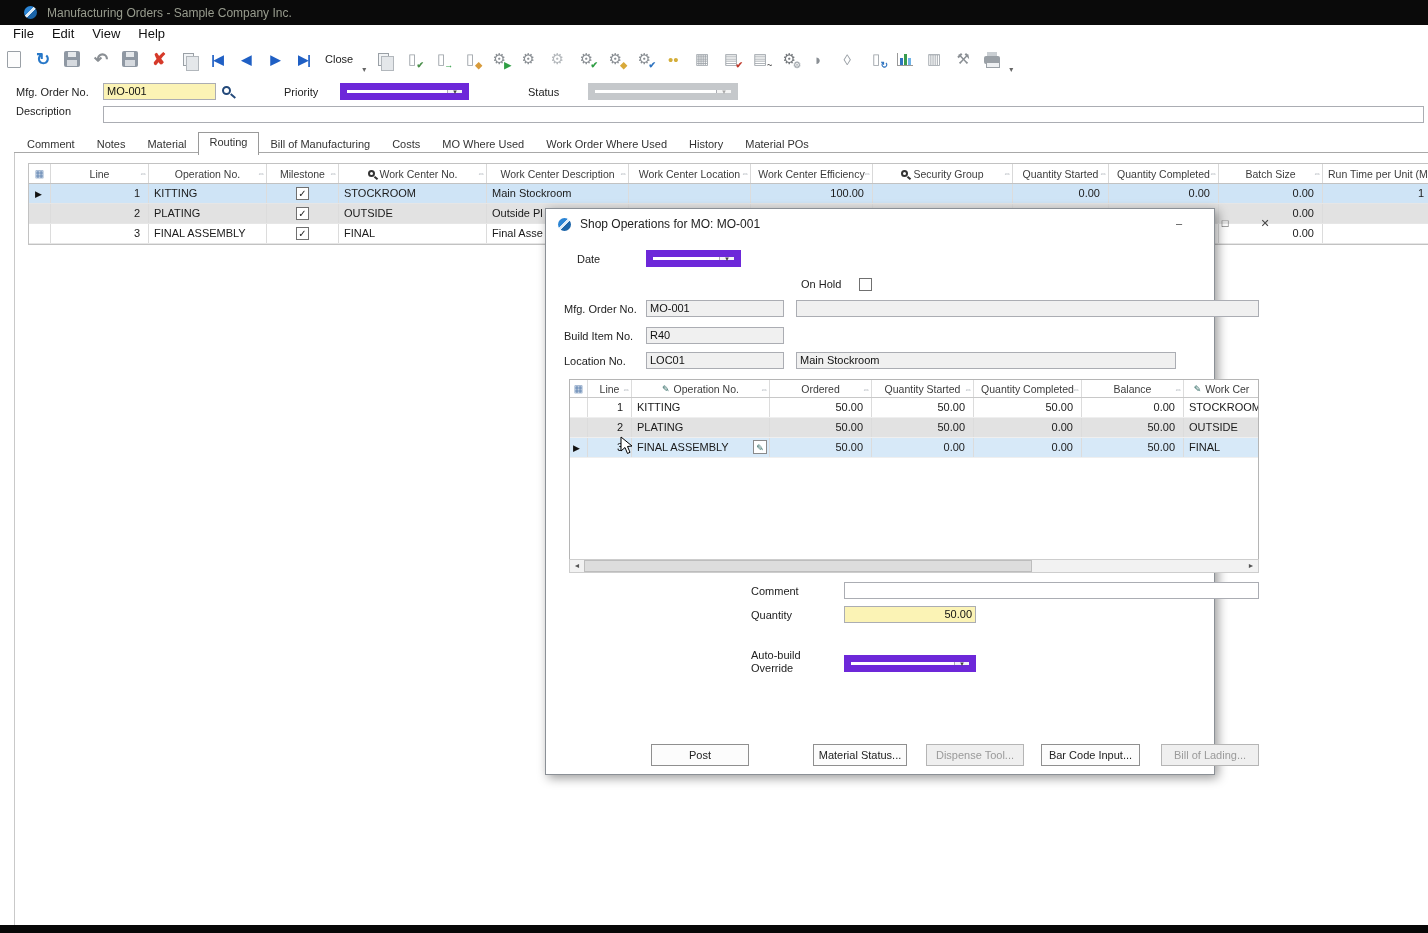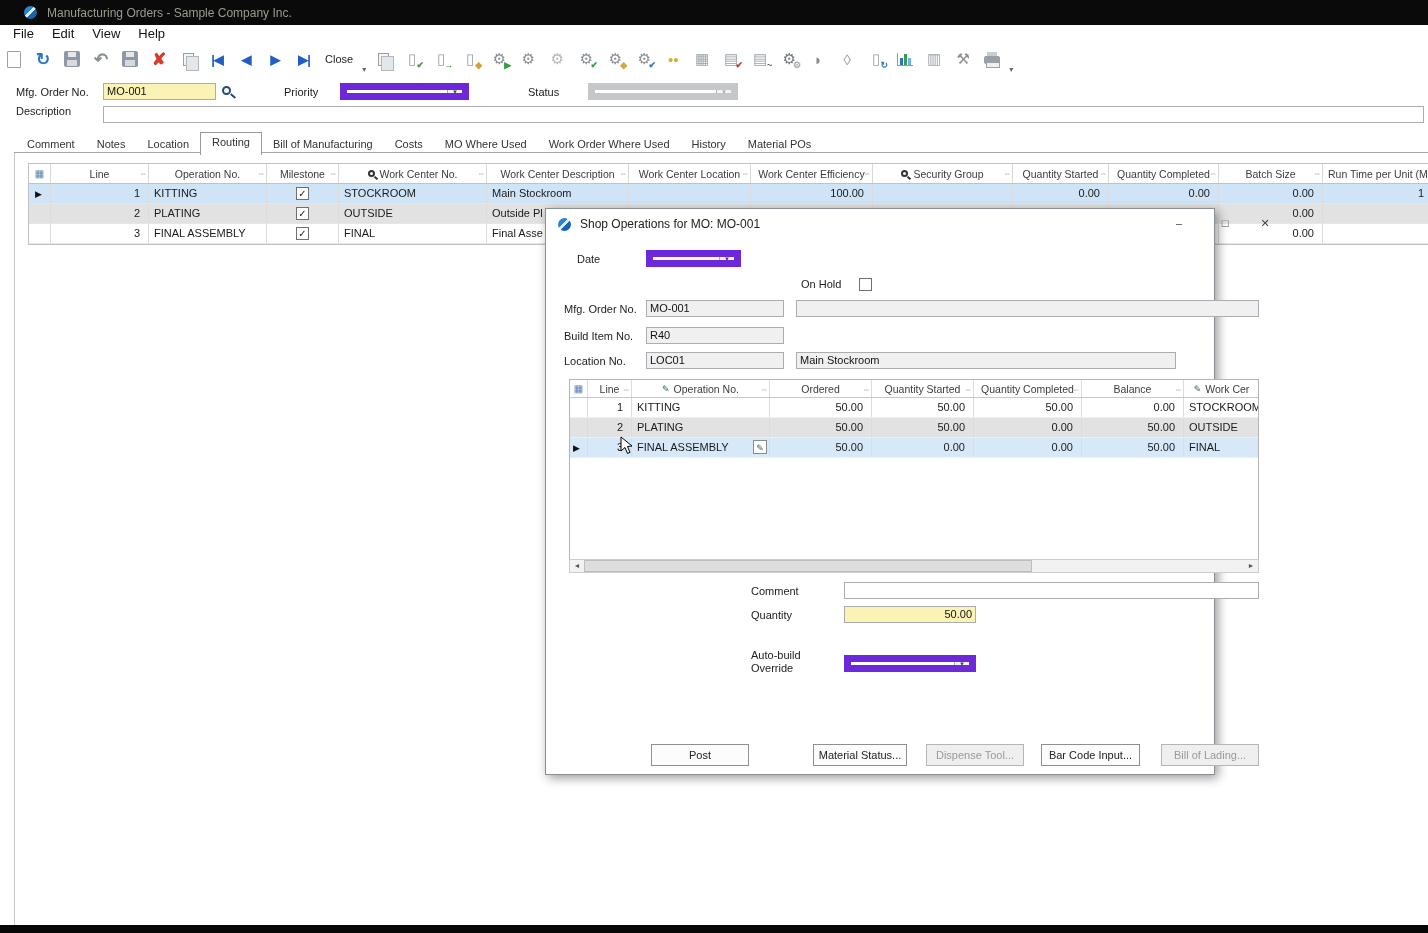--- a/index.html
+++ b/index.html
@@ -240,21 +240,21 @@
       <span class="ca">▾</span>
     </div>
     <div class="lbl" style="left:16px;top:78px">Description</div>
     <div class="fld" style="left:103px;top:81px;width:1321px"></div>
 
     <div class="tabline"></div>
     <div class="tabedge"></div>
     <div class="tabs">
       <span class="tab">Comment</span>
       <span class="tab">Notes</span>
-      <span class="tab">Location</span>
+      <span class="tab">Material</span>
       <span class="tab active">Routing</span>
       <span class="tab">Bill of Manufacturing</span>
       <span class="tab">Costs</span>
       <span class="tab">MO Where Used</span>
       <span class="tab">Work Order Where Used</span>
       <span class="tab">History</span>
       <span class="tab">Material POs</span>
     </div>
 
     <div class="grid">

